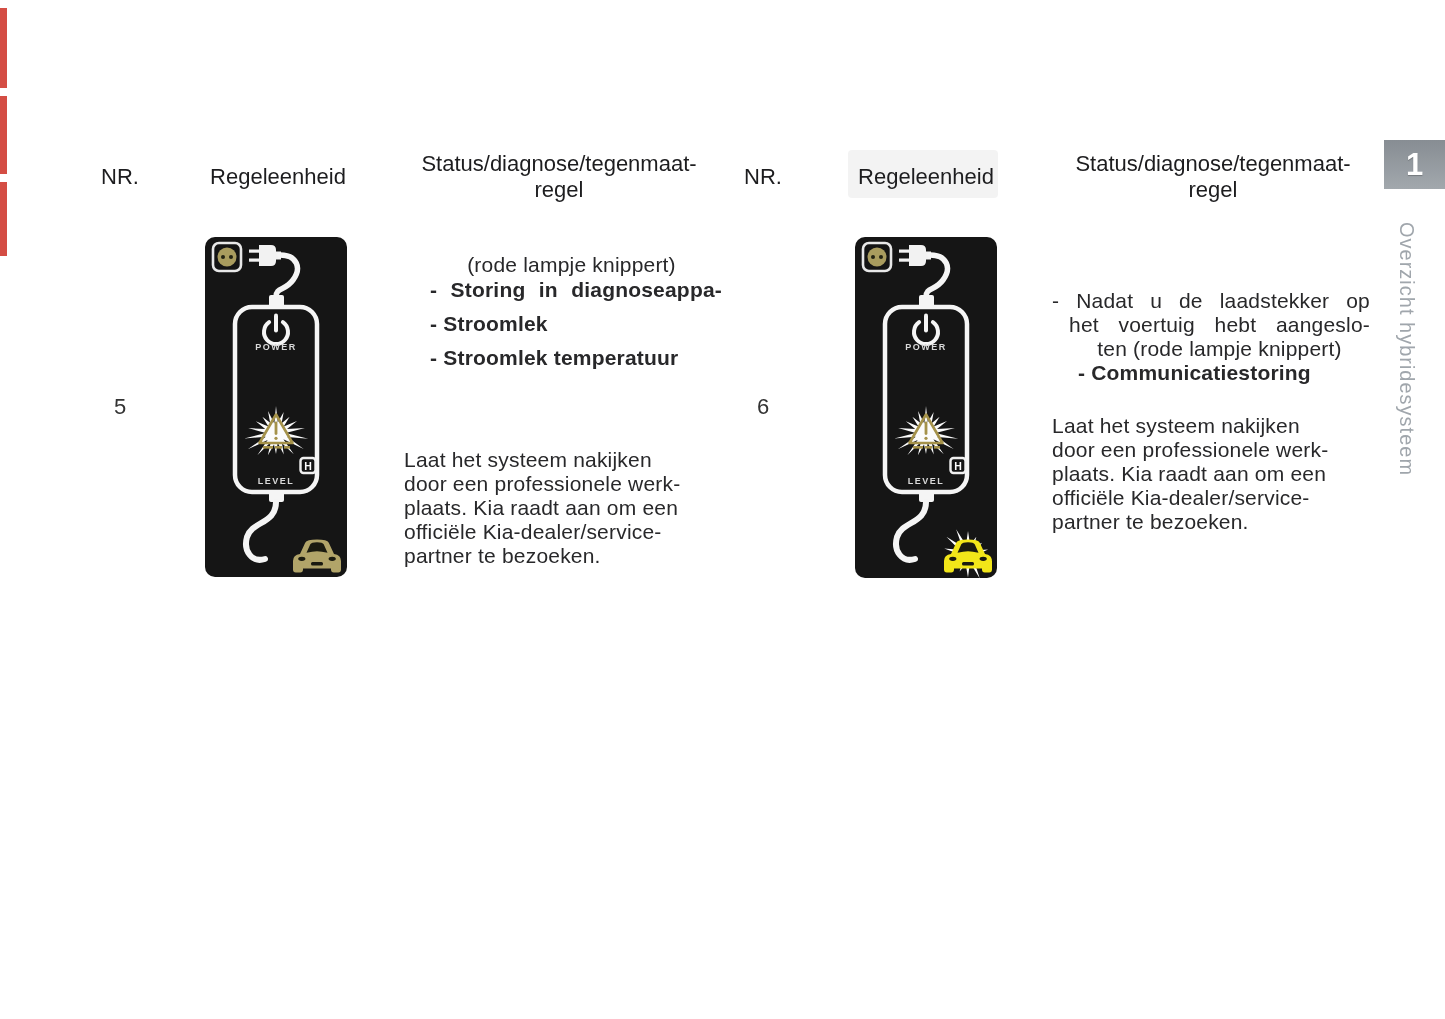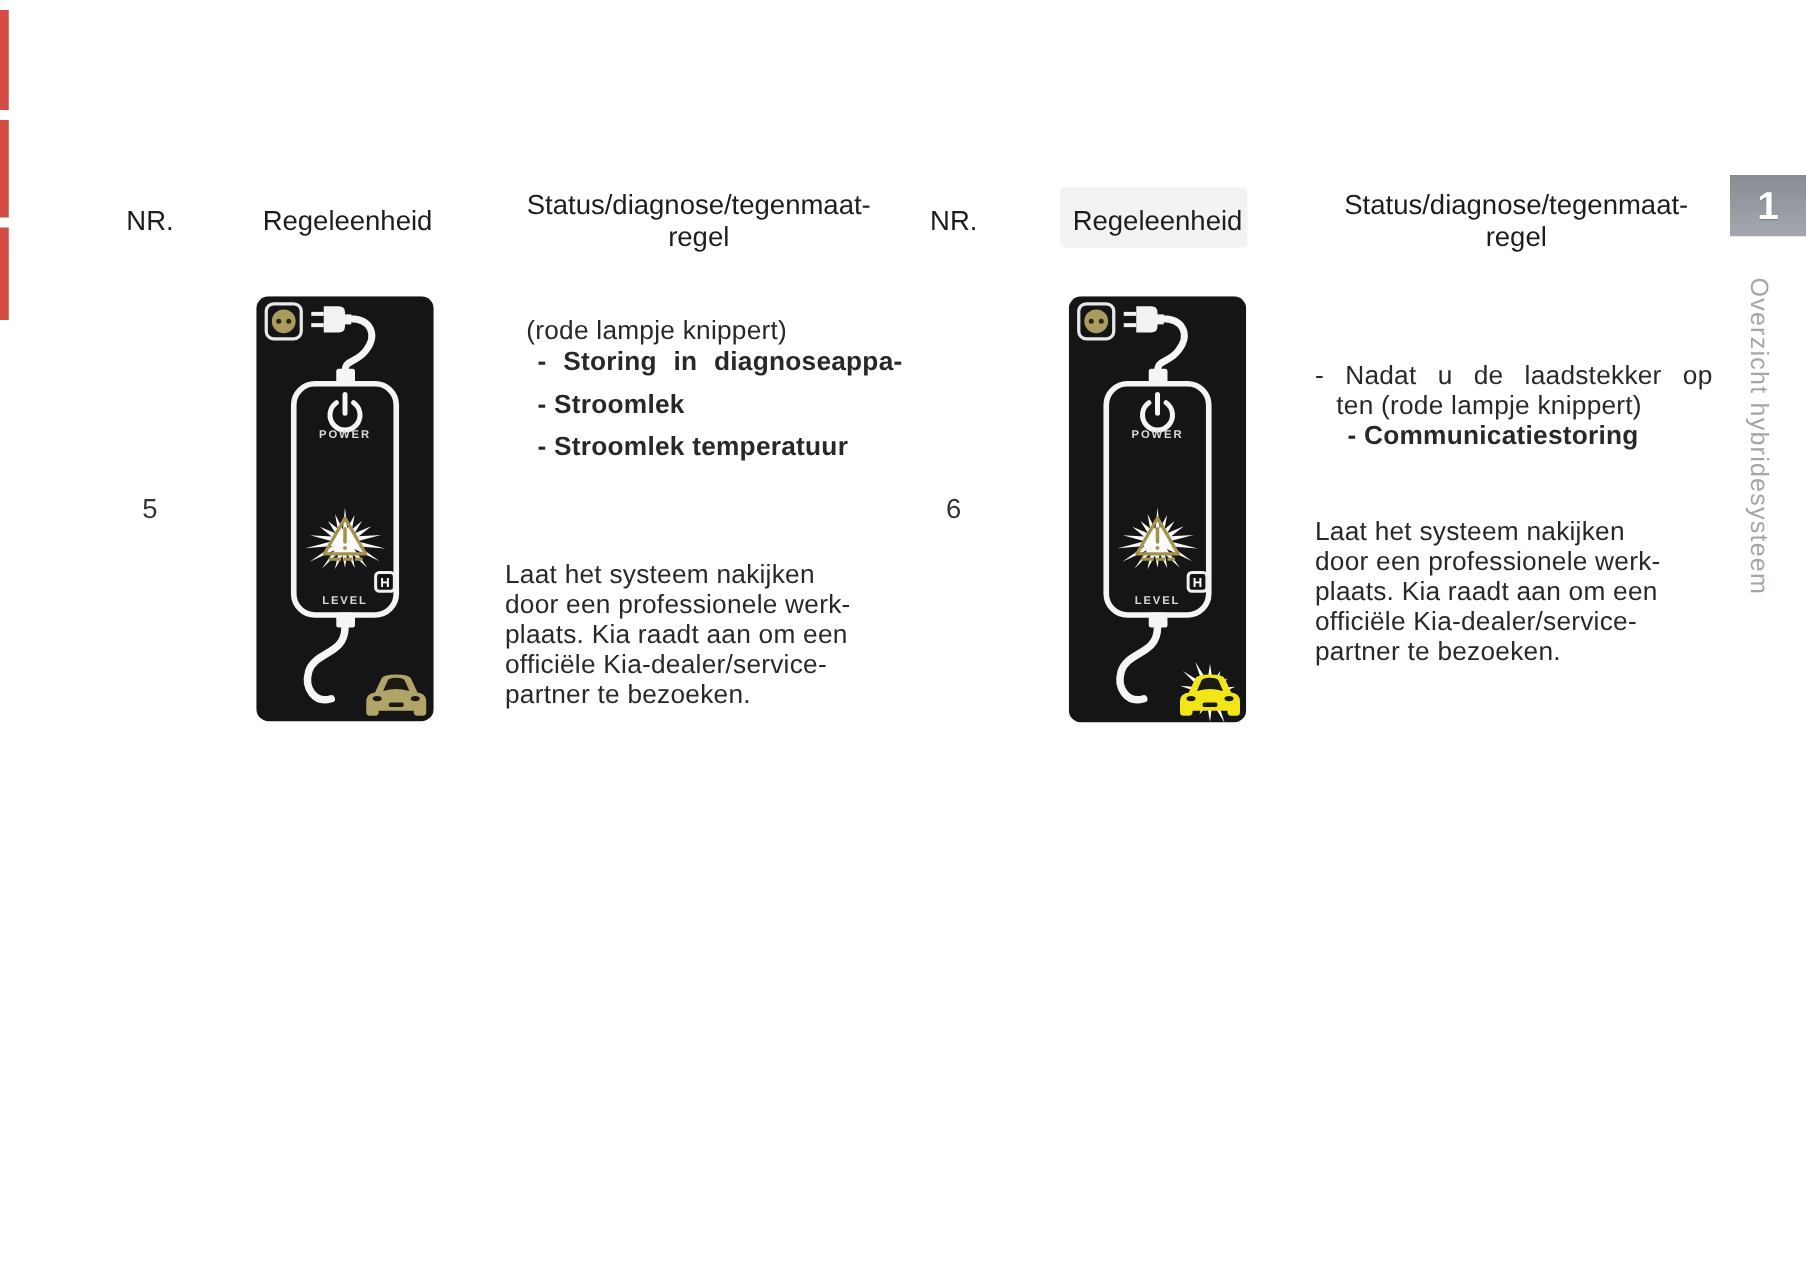--- a/index.html
+++ b/index.html
@@ -13,21 +13,21 @@
   .col-header{position:absolute;font-size:22px;color:#1d1d1f;text-align:center;line-height:26px;}
 
   
   .row-num{position:absolute;font-size:22px;color:#333;text-align:center;}
 
   
   .status-block{position:absolute;font-size:21px;color:#28282a;letter-spacing:.2px;}
   .lh25 .line{line-height:25px;}
   .lh24 .line{line-height:24px;}
   .line{white-space:nowrap;}
-  .ind1{padding-left:17px;}
+  .ind1{padding-left:17px;text-align:center;}
   .ind2{padding-left:26px;font-weight:bold;}
   .ind3{padding-left:42px;}
   .gap{margin-top:9px;}
   .just{white-space:normal;text-align:justify;text-align-last:justify;}
 
   
   .hdr-shade{position:absolute;background:#ededed;border-radius:4px;opacity:.65;}
 
   
   .tab{position:absolute;left:1384px;top:140px;width:61px;height:49px;
@@ -197,20 +197,21 @@
   <div class="status-block lh24" style="left:404px;top:448px;width:312px;">
     <div class="line">Laat het systeem nakijken</div>
     <div class="line">door een professionele werk-</div>
     <div class="line">plaats. Kia raadt aan om een</div>
     <div class="line">officiële Kia-dealer/service-</div>
     <div class="line">partner te bezoeken.</div>
   </div>
 
   <div class="status-block lh24" style="left:1052px;top:289px;width:318px;">
     <div class="line just">- Nadat u de laadstekker op</div>
+    <div class="line ind1 just">het voertuig hebt aangeslo-</div>
     <div class="line ind1">ten (rode lampje knippert)</div>
     <div class="line ind2">- Communicatiestoring</div>
   </div>
 
   <div class="status-block lh24" style="left:1052px;top:414px;width:312px;">
     <div class="line">Laat het systeem nakijken</div>
     <div class="line">door een professionele werk-</div>
     <div class="line">plaats. Kia raadt aan om een</div>
     <div class="line">officiële Kia-dealer/service-</div>
     <div class="line">partner te bezoeken.</div>

